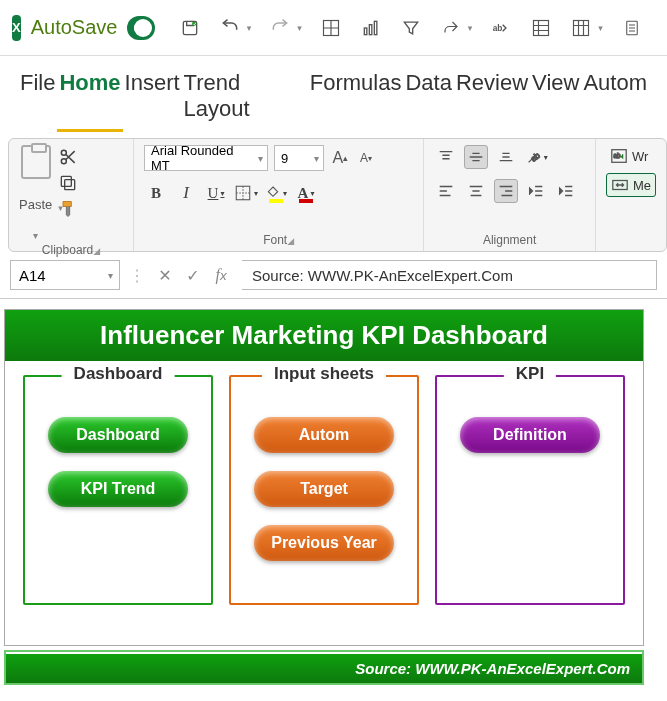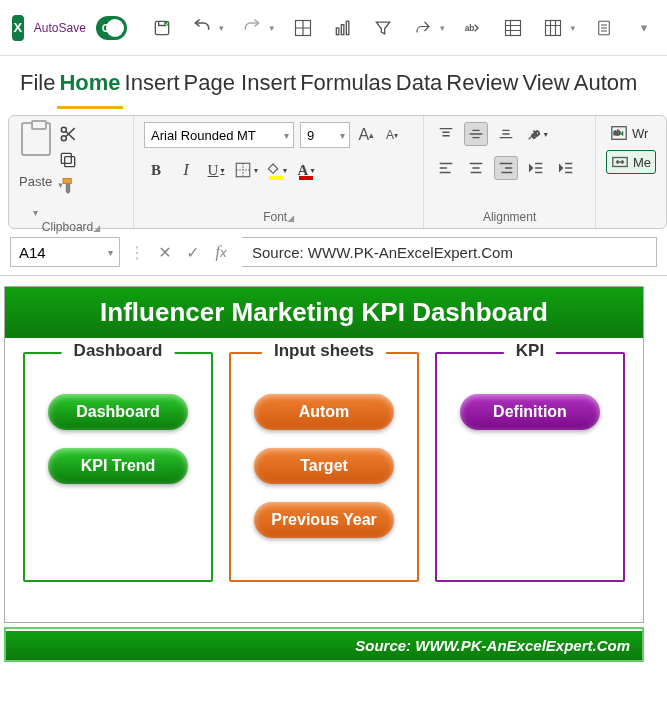--- a/index.html
+++ b/index.html
@@ -1,19 +1,19 @@
 <!DOCTYPE html>
 <html><head>
 <meta charset="utf-8">
 <style>
 *{box-sizing:border-box;margin:0;padding:0;font-family:"Segoe UI",Arial,sans-serif}
 body{background:#fff;width:667px;height:701px;overflow:hidden}
 .titlebar{height:56px;display:flex;align-items:center;gap:10px;padding:0 12px;border-bottom:1px solid #ddd}
 .excel-ico{width:26px;height:26px;background:#107c41;border-radius:4px;display:flex;align-items:center;justify-content:center;color:#fff;font-weight:700;font-size:13px}
-.autosave{font-size:12px;color:#701a75}
+.autosave{font-size:20px;color:#4d7c0f}
 .toggle{width:54px;height:24px;border-radius:12px;background:#107c41;position:relative;display:flex;align-items:center;padding:0 6px;color:#fff;font-size:11px;font-weight:600}
 .toggle::after{content:"";position:absolute;right:3px;width:18px;height:18px;background:#fff;border-radius:50%}
 .qat{display:flex;gap:18px;margin-left:14px;align-items:center}
 .qat-ico{width:22px;height:22px;color:#666;cursor:pointer;display:flex;align-items:center;justify-content:center}
 .dd-arrow{font-size:9px;color:#888;margin-left:-12px}
 .tabs{display:flex;padding:8px 18px 0;font-size:22px;color:#333}
 .tab{padding:6px 2px 10px;cursor:pointer}
 .tab.active{font-weight:600;border-bottom:3px solid #eab308;color:#107c41}
 .ribbon{display:flex;background:#f5f5f5;border:1px solid #ccc;border-radius:6px;margin:6px 0 0 8px;height:114px}
 .group{border-right:1px solid #ddd;padding:6px 10px 2px;display:flex;flex-direction:column;justify-content:space-between}
@@ -24,21 +24,21 @@
 .paste{display:flex;flex-direction:column;align-items:center;gap:18px;cursor:pointer}
 .paste-ico{width:30px;height:34px;border:2px solid #aaa;border-radius:3px;position:relative}
 .paste-ico::before{content:"";position:absolute;top:-4px;left:8px;width:12px;height:6px;border:2px solid #aaa;border-radius:2px;background:#f5f5f5}
 .paste-txt{font-size:13px;color:#555}
 .clip-side{display:flex;flex-direction:column;gap:8px;padding-top:2px}
 .cs-ico{width:20px;height:18px;cursor:pointer}
 .font-body{display:flex;flex-direction:column;gap:10px}
 .font-row{display:flex;gap:6px;align-items:center}
 .combo{height:26px;border:1px solid #bbb;background:#fff;font-size:13px;padding:0 18px 0 6px;position:relative;display:flex;align-items:center;cursor:pointer}
 .combo::after{content:"▾";position:absolute;right:4px;color:#888;font-size:10px}
-.combo.font{width:150px}
+.combo.font{width:124px}
 .combo.size{width:50px}
 .sz-btn{width:20px;height:22px;cursor:pointer;display:flex;align-items:center;justify-content:center;color:#555}
 .btn{width:24px;height:24px;display:flex;align-items:center;justify-content:center;cursor:pointer;font-size:15px;color:#444;position:relative}
 .bold{font-weight:900;font-family:"Times New Roman",serif}
 .ital{font-style:italic;font-family:"Times New Roman",serif;font-size:17px}
 .under{text-decoration:underline;font-family:"Times New Roman",serif}
 .col-sw{width:14px;height:4px;position:absolute;bottom:2px;left:5px}
 .align-body{display:flex;flex-direction:column;gap:10px}
 .align-row{display:flex;gap:6px;align-items:center}
 .al-ico svg{width:18px;height:18px}
@@ -150,21 +150,21 @@
         </svg>
       </span>
     <span class="qat-ico" style="font-size:13px;color:#888">▾</span>
   </div>
 </div>
 
 <div class="tabs">
   <div class="tab">File</div>
   <div class="tab active">Home</div>
   <div class="tab">Insert</div>
-  <div class="tab">Page Insert</div>
+  <div class="tab">Trend Layout</div>
   <div class="tab">Formulas</div>
   <div class="tab">Data</div>
   <div class="tab">Review</div>
   <div class="tab">View</div>
   <div class="tab">Autom</div>
 </div>
 
 <div class="ribbon">
   <div class="group" style="width:128px">
     <div class="clip-body">

